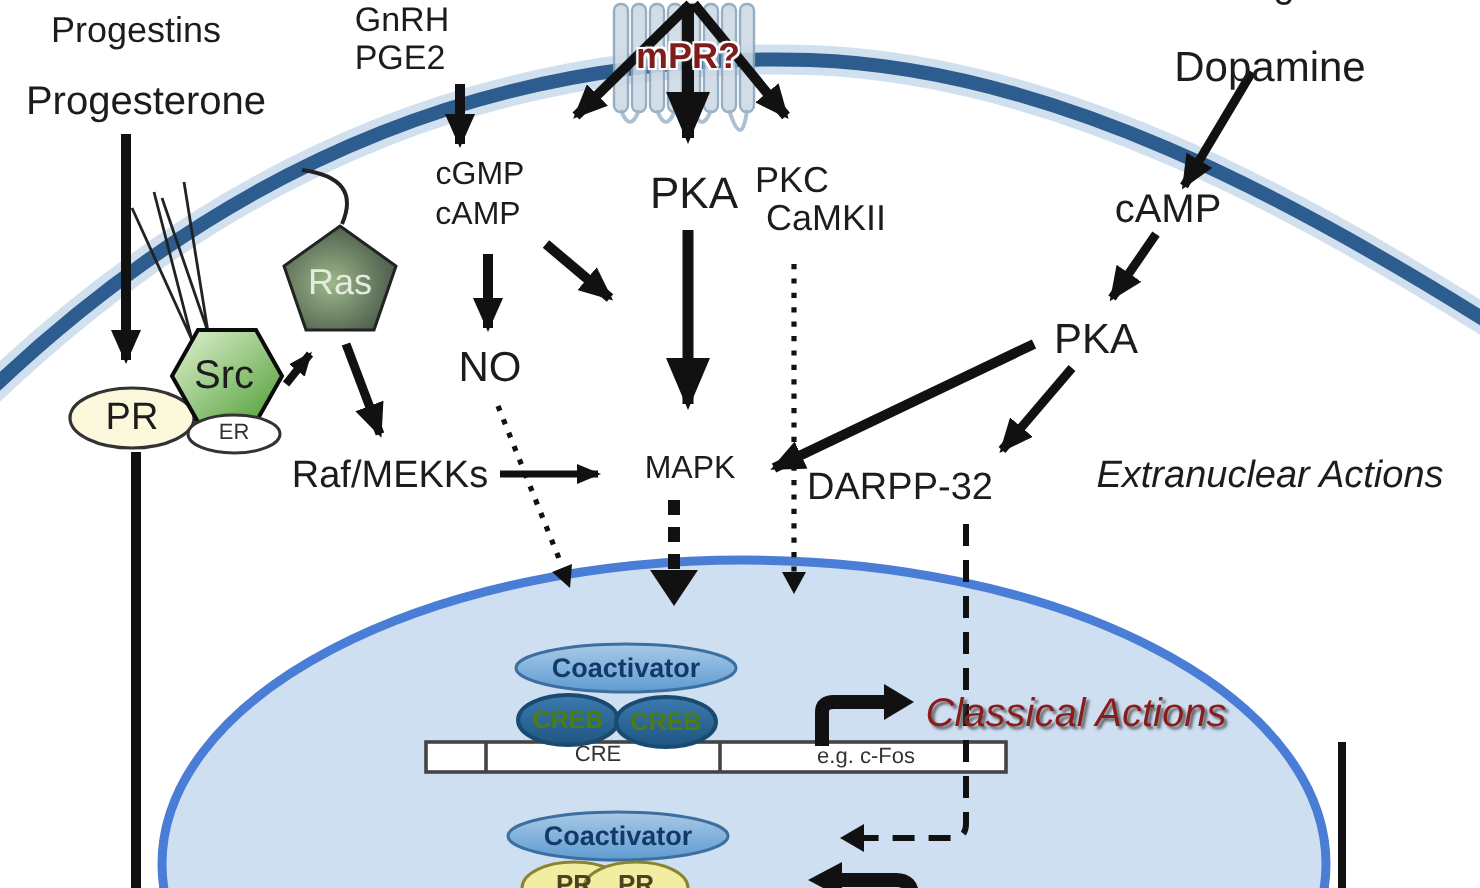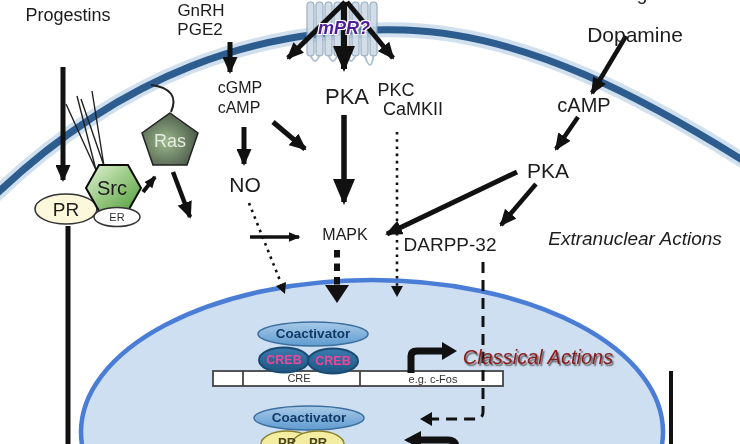--- a/index.html
+++ b/index.html
@@ -4,25 +4,25 @@
 <style>
   html,body{margin:0;padding:0;}
   body{width:740px;height:444px;overflow:hidden;background:#ffffff;position:relative;
        font-family:"Liberation Sans","DejaVu Sans",sans-serif;}
   #stage{position:absolute;left:0;top:0;width:740px;height:444px;}
   svg{position:absolute;left:0;top:0;}
   .lbl{position:absolute;transform:translate(-50%,-50%);white-space:nowrap;
        color:#1c1c1c;line-height:1;text-align:center;}
   .b{font-weight:bold;}
   .bi{font-weight:normal;font-style:italic;margin-top:12px;}
-  .mpr{color:#4c1d95;font-weight:bold;
-       text-shadow:1px 1px 0 #fff,-1px -1px 0 #fff,1px -1px 0 #fff,-1px 1px 0 #fff,0 0 2px #fff;font-style:italic;}
+  .mpr{color:#7f1d1d;font-weight:bold;
+       text-shadow:1px 1px 0 #fff,-1px -1px 0 #fff,1px -1px 0 #fff,-1px 1px 0 #fff,0 0 2px #fff;}
   .classical{color:#8b1c1c;text-shadow:1.5px 1.5px 1.5px rgba(70,70,70,.85);}
   .navy{color:#123a66;}
-  .white{color:#ec4899;}
+  .white{color:#4d7c0f;}
   .ltgreen{color:#e4ecdf;}
   .dim{color:#333;}
   .prn{color:#4a4520;}
 </style>
 </head>
 <body>
 
 <div id="stage">
 
 <svg width="740" height="444" viewBox="0 0 740 444">
@@ -146,34 +146,36 @@
     <path d="M411,373 L411,356 Q411,351 417,351 L443,351" fill="none" stroke="#111" stroke-width="7"></path>
     <polygon points="457,351 442,342 442,360" fill="#111"></polygon>
   </g>
   <g>
     <path d="M419,440 L448,440 Q456,440 456,448 L456,458" fill="none" stroke="#111" stroke-width="7"></path>
     <polygon points="404,440 421,431 421,449" fill="#111"></polygon>
   </g>
 </svg>
 
 <div class="lbl" style="left:68px;top:15px;font-size:18px;">Progestins</div>
+<div class="lbl" style="left:73px;top:51px;font-size:20px;">Progesterone</div>
 <div class="lbl" style="left:201px;top:10px;font-size:17px;">GnRH</div>
 <div class="lbl" style="left:200px;top:29px;font-size:17px;">PGE2</div>
 <div class="lbl" style="left:650px;top:-7px;font-size:19px;">Mating Stimuli</div>
 <div class="lbl" style="left:635px;top:34px;font-size:21px;">Dopamine</div>
 <div class="lbl mpr" style="left:344px;top:28px;font-size:18px;">mPR?</div>
 
 <div class="lbl" style="left:240px;top:88px;font-size:16px;">cGMP</div>
 <div class="lbl" style="left:239px;top:108px;font-size:16px;">cAMP</div>
 <div class="lbl" style="left:347px;top:97px;font-size:22px;">PKA</div>
 <div class="lbl" style="left:396px;top:90px;font-size:18px;">PKC</div>
 <div class="lbl" style="left:413px;top:109px;font-size:18px;">CaMKII</div>
 <div class="lbl" style="left:584px;top:105px;font-size:20px;">cAMP</div>
 <div class="lbl" style="left:548px;top:170px;font-size:21px;">PKA</div>
 <div class="lbl" style="left:245px;top:184px;font-size:21px;">NO</div>
+<div class="lbl" style="left:195px;top:238px;font-size:19px;">Raf/MEKKs</div>
 <div class="lbl" style="left:345px;top:235px;font-size:16px;">MAPK</div>
 <div class="lbl" style="left:450px;top:244px;font-size:19px;">DARPP-32</div>
 <div class="lbl bi" style="left:635px;top:226px;font-size:19px;">Extranuclear Actions</div>
 
 <div class="lbl" style="left:66px;top:209px;font-size:19px;">PR</div>
 <div class="lbl" style="left:112px;top:188px;font-size:20px;">Src</div>
 <div class="lbl dim" style="left:117px;top:217px;font-size:11px;">ER</div>
 <div class="lbl ltgreen" style="left:170px;top:141px;font-size:18px;">Ras</div>
 
 <div class="lbl b navy" style="left:313px;top:334px;font-size:13.5px;">Coactivator</div>

